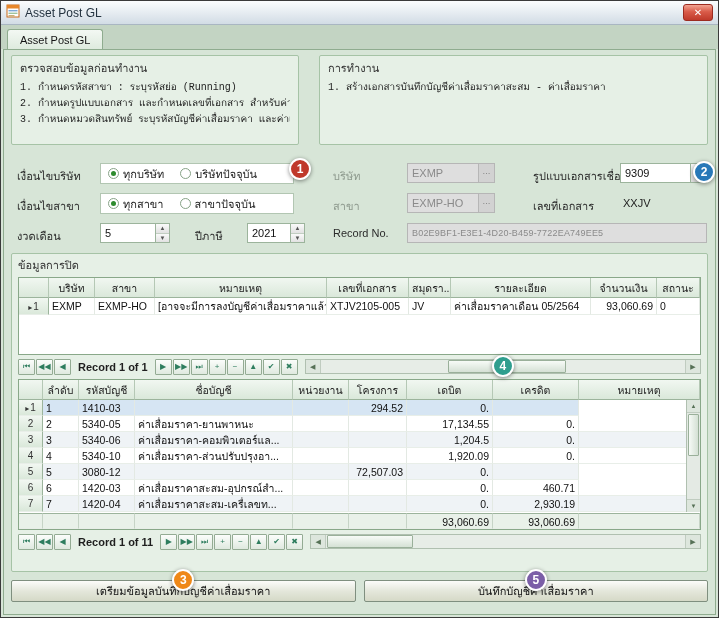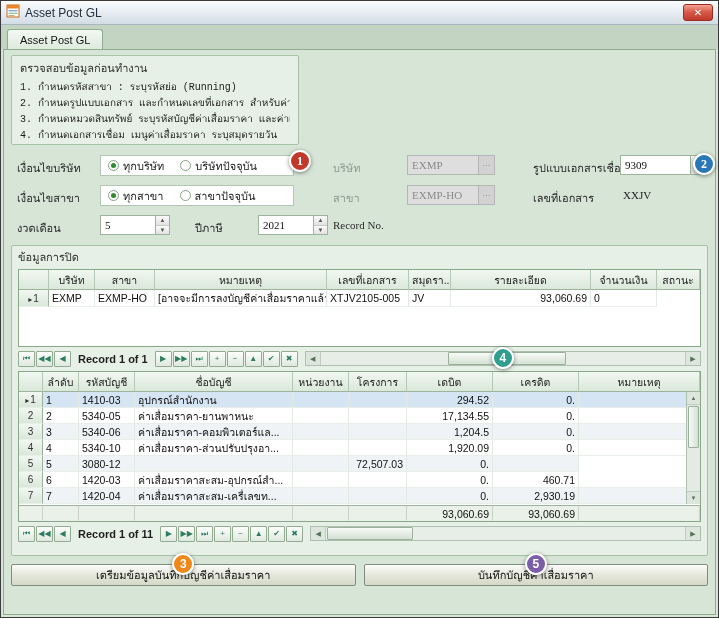--- a/index.html
+++ b/index.html
@@ -21,21 +21,21 @@
   .content{position:absolute;top:48px;left:2px;right:2px;bottom:2px;background:#d7e5d7;
     border:1px solid #8fac8f;padding:5px 7px;overflow:visible;}
   
   .groups-row{display:flex;gap:20px;height:90px;}
   .groupbox{background:#e6f0e6;border:1px solid #a6c3a6;border-radius:2px;padding:3px 8px;}
   .precheck-box{width:288px;}
   .tasks-box{flex:1;}
   .group-title{font-size:11px;color:#333;margin-bottom:3px;}
   .group-line{font-size:10px;color:#1e1e1e;line-height:16px;white-space:nowrap;overflow:hidden;font-family:Liberation Mono, monospace;}
   
-  .form{position:relative;height:86px;margin-top:8px;font-size:11px;font-family:Liberation Serif, serif;}
+  .form{position:relative;height:86px;margin-top:16px;font-size:11px;}
   .fl{position:absolute;color:#2b2b2b;white-space:nowrap;}
   .fl.dim{color:#8e9a8e;}
   .radio-panel{position:absolute;width:194px;height:21px;background:#fff;border:1px solid #b2c6b2;
     display:flex;align-items:center;gap:16px;padding:0 7px;}
   .radio{display:flex;align-items:center;gap:4px;color:#1e1e1e;cursor:pointer;}
   .rdot{width:11px;height:11px;border-radius:50%;border:1px solid #87a387;background:#fff;position:relative;}
   .rdot.on::after{content:"";position:absolute;left:2px;top:2px;width:5px;height:5px;border-radius:50%;background:#2e8b2e;}
   .field{position:absolute;height:20px;border:1px solid #9cb49c;background:#fff;display:flex;align-items:stretch;}
   .field .val{flex:1;padding:0 4px;color:#111;display:flex;align-items:center;overflow:hidden;white-space:nowrap;}
   .field.disabled{background:#dedede;border-color:#b6b6b6;}
@@ -47,21 +47,21 @@
   .spin-btn{flex:1;font-size:6px;color:#555;display:flex;align-items:center;justify-content:center;
     background:linear-gradient(#fafafa,#e2e2e2);cursor:pointer;}
   .spin-btn + .spin-btn{border-top:1px solid #c2cec2;}
   .plain-val{position:absolute;color:#222;}
   .batch .val{font-size:9px;color:#8a8a8a;letter-spacing:.2px;}
   
   .badge{position:absolute;width:22px;height:22px;border-radius:50%;border:2px solid #fff;
     box-shadow:0 1px 4px rgba(0,0,0,.45);color:#fff;font-size:12px;font-weight:bold;
     display:flex;align-items:center;justify-content:center;z-index:30;}
   
-  .closing-box{margin-top:6px;padding:2px 6px 12px;position:relative;}
+  .closing-box{margin-top:6px;padding:2px 6px 20px;position:relative;}
   .grid{border:1px solid #89a889;background:#fff;position:relative;overflow:hidden;}
   .g1{height:78px;}
   .g2{height:151px;margin-top:3px;}
   .grow{display:grid;}
   .g1 .grow{grid-template-columns:30px 46px 60px 172px 82px 42px 140px 66px 1fr;}
   .g2 .grow{grid-template-columns:24px 36px 56px 158px 56px 58px 86px 86px 1fr;}
   .cell{font-size:10.5px;height:16px;line-height:16px;padding:0 3px;border-right:1px solid #e3e9e3;
     border-bottom:1px solid #e8eee8;overflow:hidden;white-space:nowrap;color:#111;}
   .g1 .cell{height:17px;line-height:17px;}
   .ghead .cell{background:linear-gradient(#f1f7f1,#dae8da);border-right:1px solid #b5c8b5;
@@ -132,21 +132,24 @@
   </div>
 
   <div class="content">
 
     <div class="groups-row">
       <div class="groupbox precheck-box">
         <div class="group-title">ตรวจสอบข้อมูลก่อนทำงาน</div>
         <div class="group-line">1. กำหนดรหัสสาขา : ระบุรหัสย่อ (Running)</div>
         <div class="group-line">2. กำหนดรูปแบบเอกสาร และกำหนดเลขที่เอกสาร สำหรับค่าเสื่อมราคา</div>
         <div class="group-line">3. กำหนดหมวดสินทรัพย์ ระบุรหัสบัญชีค่าเสื่อมราคา และค่าเสื่อมสะสม</div>
-        <div class="group-line">4. กำหนดเอกสารเชื่อม เมนูค่าเสื่อมราคา ระบุสมุดรายวัน</div>
+      </div>
+      <div class="groupbox tasks-box">
+        <div class="group-title">การทำงาน</div>
+        <div class="group-line">1. สร้างเอกสารบันทึกบัญชีค่าเสื่อมราคาสะสม - ค่าเสื่อมราคา</div>
       </div>
     </div>
 
     <div class="form">
 
       <span class="fl" style="left:6px;top:6px;">เงื่อนไขบริษัท</span>
       <div class="radio-panel" style="left:89px;top:2px;text-align:right;">
         <span class="radio">
           <span class="rdot on"></span>
           <span>ทุกบริษัท</span>
@@ -188,28 +191,31 @@
 
       <span class="fl" style="left:6px;top:66px;">งวดเดือน</span>
       <div class="field" style="left:89px;top:62px;width:70px;">
         <span class="val">5</span>
         <span class="spin-btns">
           <span class="spin-btn">▲</span>
           <span class="spin-btn">▼</span>
         </span>
       </div>
       <span class="fl" style="left:184px;top:66px;">ปีภาษี</span>
-      <div class="field" style="left:247px;top:62px;width:70px;justify-content:space-between;">
+      <div class="field" style="left:236px;top:62px;width:58px;justify-content:space-between;">
         <span class="val">2021</span>
         <span class="spin-btns">
           <span class="spin-btn">▲</span>
           <span class="spin-btn">▼</span>
         </span>
       </div>
       <span class="fl" style="left:322px;top:66px;">Record No.</span>
+      <div class="field disabled batch" style="left:396px;top:62px;width:300px;">
+        <span class="val">B02E9BF1-E3E1-4D20-B459-7722EA749EE5</span>
+      </div>
 
       <div class="badge" style="left: 278px; top: -3px; background: rgb(192, 57, 43);">1</div>
       <div class="badge" style="left: 682px; top: 0px; background: rgb(40, 120, 184);">2</div>
     </div>
 
     <div class="groupbox closing-box">
       <div class="group-title">ข้อมูลการปิด</div>
 
       <div class="grid g1">
         <div class="grow ghead">
@@ -223,20 +229,21 @@
           <div class="cell">จำนวนเงิน</div>
           <div class="cell">สถานะ</div>
         </div>
         <div class="grow sel-row">
           <div class="cell ind"><span class="arrow">▸</span><span>1</span></div>
           <div class="cell">EXMP</div>
           <div class="cell">EXMP-HO</div>
           <div class="cell">[อาจจะมีการลงบัญชีค่าเสื่อมราคาแล้ว]</div>
           <div class="cell">XTJV2105-005</div>
           <div class="cell">JV</div>
+          <div class="cell">ค่าเสื่อมราคาเดือน 05/2564</div>
           <div class="cell num">93,060.69</div>
           <div class="cell">0</div>
         </div>
       </div>
 
       <div class="navbar">
         <button class="nav-btn">⏮</button>
         <button class="nav-btn">◀◀</button>
         <button class="nav-btn">◀</button>
         <span class="rec">Record 1 of 1</span>
@@ -266,21 +273,20 @@
           <div class="cell">โครงการ</div>
           <div class="cell">เดบิต</div>
           <div class="cell">เครดิต</div>
           <div class="cell">หมายเหตุ</div>
         </div>
 
         <div class="grow sel-row">
           <div class="cell ind"><span class="arrow">▸</span><span>1</span></div>
           <div class="cell">1</div>
           <div class="cell">1410-03</div>
-          <div class="cell">อุปกรณ์สำนักงาน</div>
           <div class="cell"></div>
           <div class="cell"></div>
           <div class="cell num">294.52</div>
           <div class="cell num">0.</div>
           <div class="cell"></div>
         </div>
         <div class="grow">
           <div class="cell ind">2</div>
           <div class="cell">2</div>
           <div class="cell">5340-05</div>

